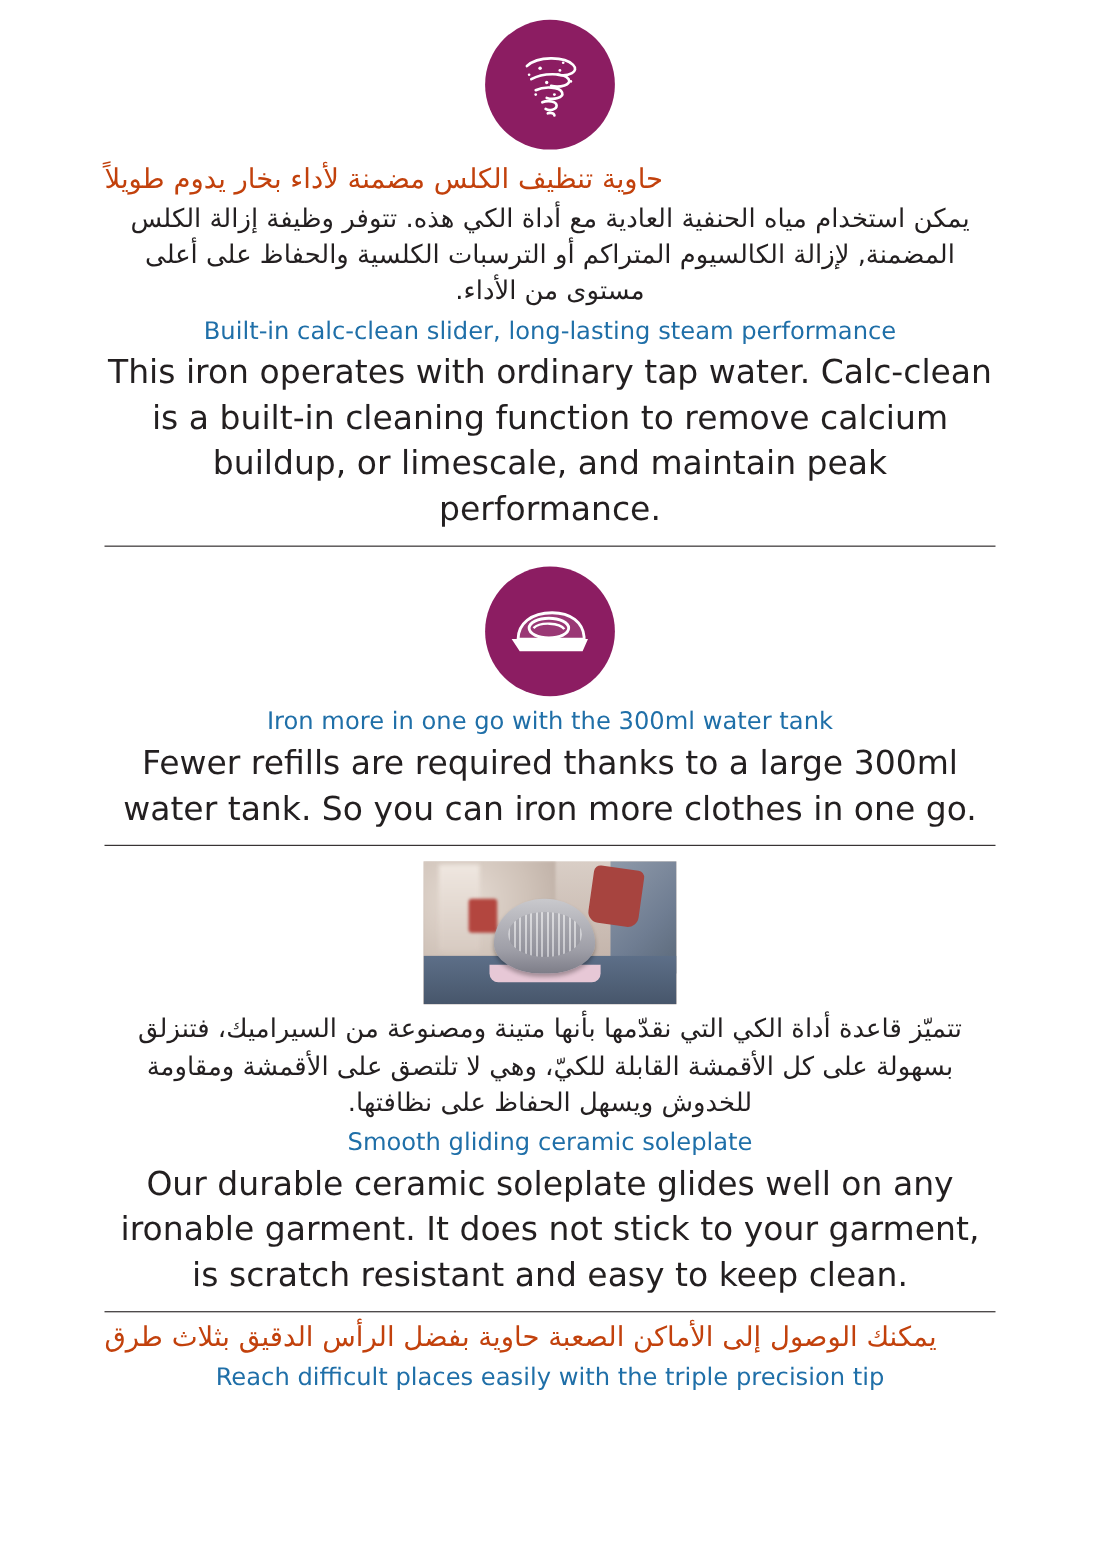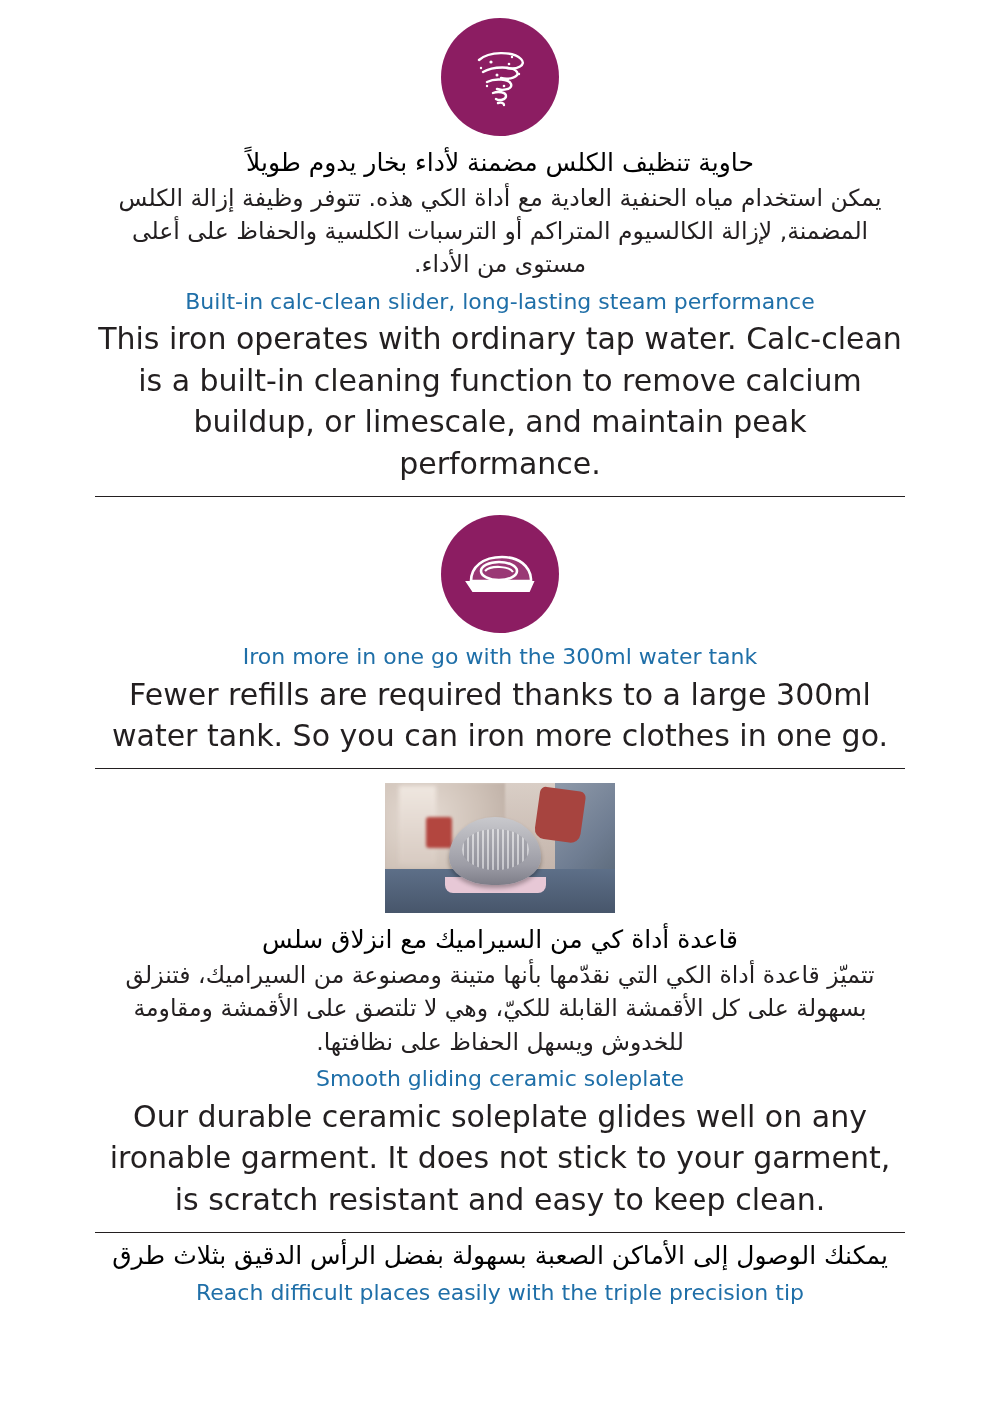--- a/index.html
+++ b/index.html
@@ -113,22 +113,22 @@
   .photo .iron-pink {
     position: absolute;
     left: 26%; bottom: 16%;
     width: 44%; height: 12%;
     background: #e7c8d6;
     border-radius: 0 0 8px 8px;
   }
 
   .heading-ar {
     direction: rtl;
-    text-align: center;
-    color: #000000;
+    text-align: left;
+    color: #c2410c;
     font-size: 25px;
     line-height: 1.35;
     margin: 6px 0 2px 0;
     font-weight: 400;
   }
   .body-ar {
     direction: rtl;
     text-align: center;
     color: #231f20;
     font-size: 23.5px;
@@ -212,27 +212,26 @@
         <div class="blur-left"></div>
         <div class="curtain"></div>
         <div class="red-obj"></div>
         <div class="jeans"></div>
         <div class="sock"></div>
         <div class="board"></div>
         <div class="iron-pink"></div>
         <div class="iron"></div>
       </div>
     </div>
-    <p class="heading-ar">قاعدة أداة كي من السيراميك مع انزلاق سلس</p>
     <p class="body-ar">تتميّز قاعدة أداة الكي التي نقدّمها بأنها متينة ومصنوعة من السيراميك، فتنزلق بسهولة على كل الأقمشة القابلة للكيّ، وهي لا تلتصق على الأقمشة ومقاومة للخدوش ويسهل الحفاظ على نظافتها.</p>
     <p class="heading-en">Smooth gliding ceramic soleplate</p>
     <p class="body-en">Our durable ceramic soleplate glides well on any ironable garment. It does not stick to your garment, is scratch resistant and easy to keep clean.</p>
   </div>
 
   <div class="divider"></div>
 
   <div class="section sec-last">
-    <p class="heading-ar">يمكنك الوصول إلى الأماكن الصعبة بسهولة بفضل الرأس الدقيق بثلاث طرق</p>
+    <p class="heading-ar">يمكنك الوصول إلى الأماكن الصعبة حاوية بفضل الرأس الدقيق بثلاث طرق</p>
     <p class="heading-en">Reach difficult places easily with the triple precision tip</p>
 
   </div>
 
 </div>
 
 </body></html>

